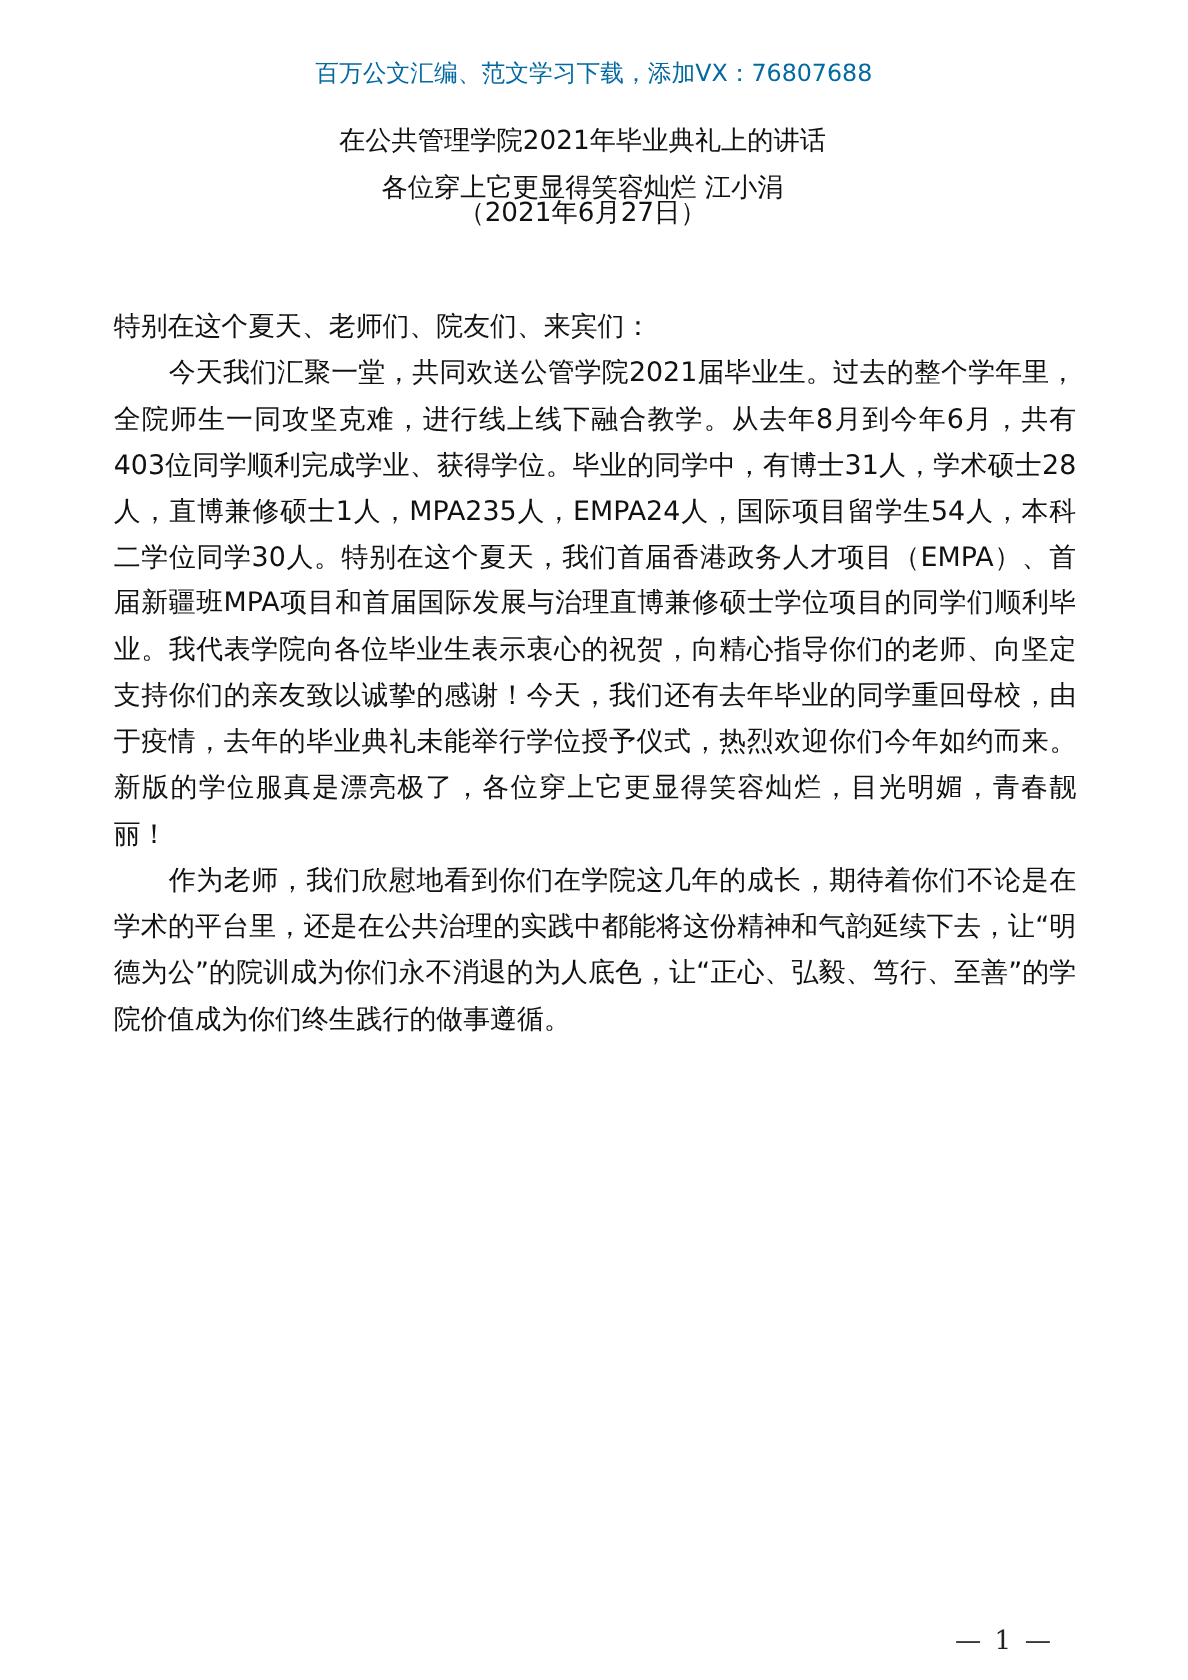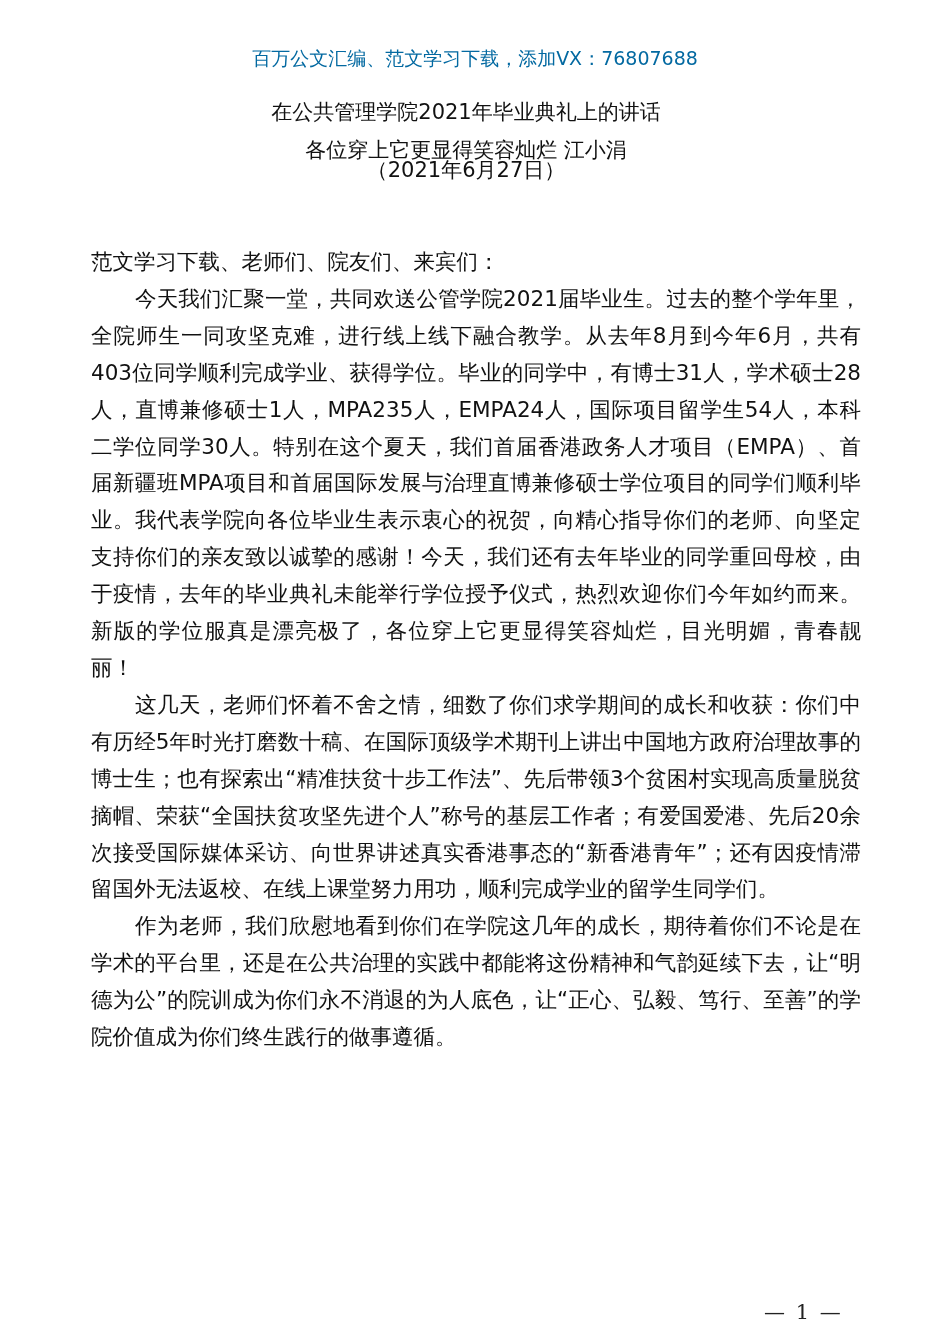--- a/index.html
+++ b/index.html
@@ -31,19 +31,18 @@
 </head>
 <body>
 
 <div class="watermark">百万公文汇编、范文学习下载，添加VX：76807688</div>
 
 <div class="head" style="top:98px;">在公共管理学院2021年毕业典礼上的讲话</div>
 <div class="head" style="top:136px;">各位穿上它更显得笑容灿烂  江小涓</div>
 <div class="head" style="top:156px;">（2021年6月27日）</div>
 
 <div class="body">
-  <p>范文学习下载、老师们、院友们、来宾们：</p>
+  <p>特别在这个夏天、老师们、院友们、来宾们：</p>
   <p class="indent">今天我们汇聚一堂，共同欢送公管学院2021届毕业生。过去的整个学年里，全院师生一同攻坚克难，进行线上线下融合教学。从去年8月到今年6月，共有403位同学顺利完成学业、获得学位。毕业的同学中，有博士31人，学术硕士28人，直博兼修硕士1人，MPA235人，EMPA24人，国际项目留学生54人，本科二学位同学30人。特别在这个夏天，我们首届香港政务人才项目（EMPA）、首届新疆班MPA项目和首届国际发展与治理直博兼修硕士学位项目的同学们顺利毕业。我代表学院向各位毕业生表示衷心的祝贺，向精心指导你们的老师、向坚定支持你们的亲友致以诚挚的感谢！今天，我们还有去年毕业的同学重回母校，由于疫情，去年的毕业典礼未能举行学位授予仪式，热烈欢迎你们今年如约而来。新版的学位服真是漂亮极了，各位穿上它更显得笑容灿烂，目光明媚，青春靓丽！</p>
-  <p class="indent">这几天，老师们怀着不舍之情，细数了你们求学期间的成长和收获：你们中有历经5年时光打磨数十稿、在国际顶级学术期刊上讲出中国地方政府治理故事的博士生；也有探索出“精准扶贫十步工作法”、先后带领3个贫困村实现高质量脱贫摘帽、荣获“全国扶贫攻坚先进个人”称号的基层工作者；有爱国爱港、先后20余次接受国际媒体采访、向世界讲述真实香港事态的“新香港青年”；还有因疫情滞留国外无法返校、在线上课堂努力用功，顺利完成学业的留学生同学们。</p>
   <p class="indent">作为老师，我们欣慰地看到你们在学院这几年的成长，期待着你们不论是在学术的平台里，还是在公共治理的实践中都能将这份精神和气韵延续下去，让“明德为公”的院训成为你们永不消退的为人底色，让“正心、弘毅、笃行、至善”的学院价值成为你们终生践行的做事遵循。</p>
 </div>
 
 <div class="pageno">— 1 —</div>
 
 </body></html>

